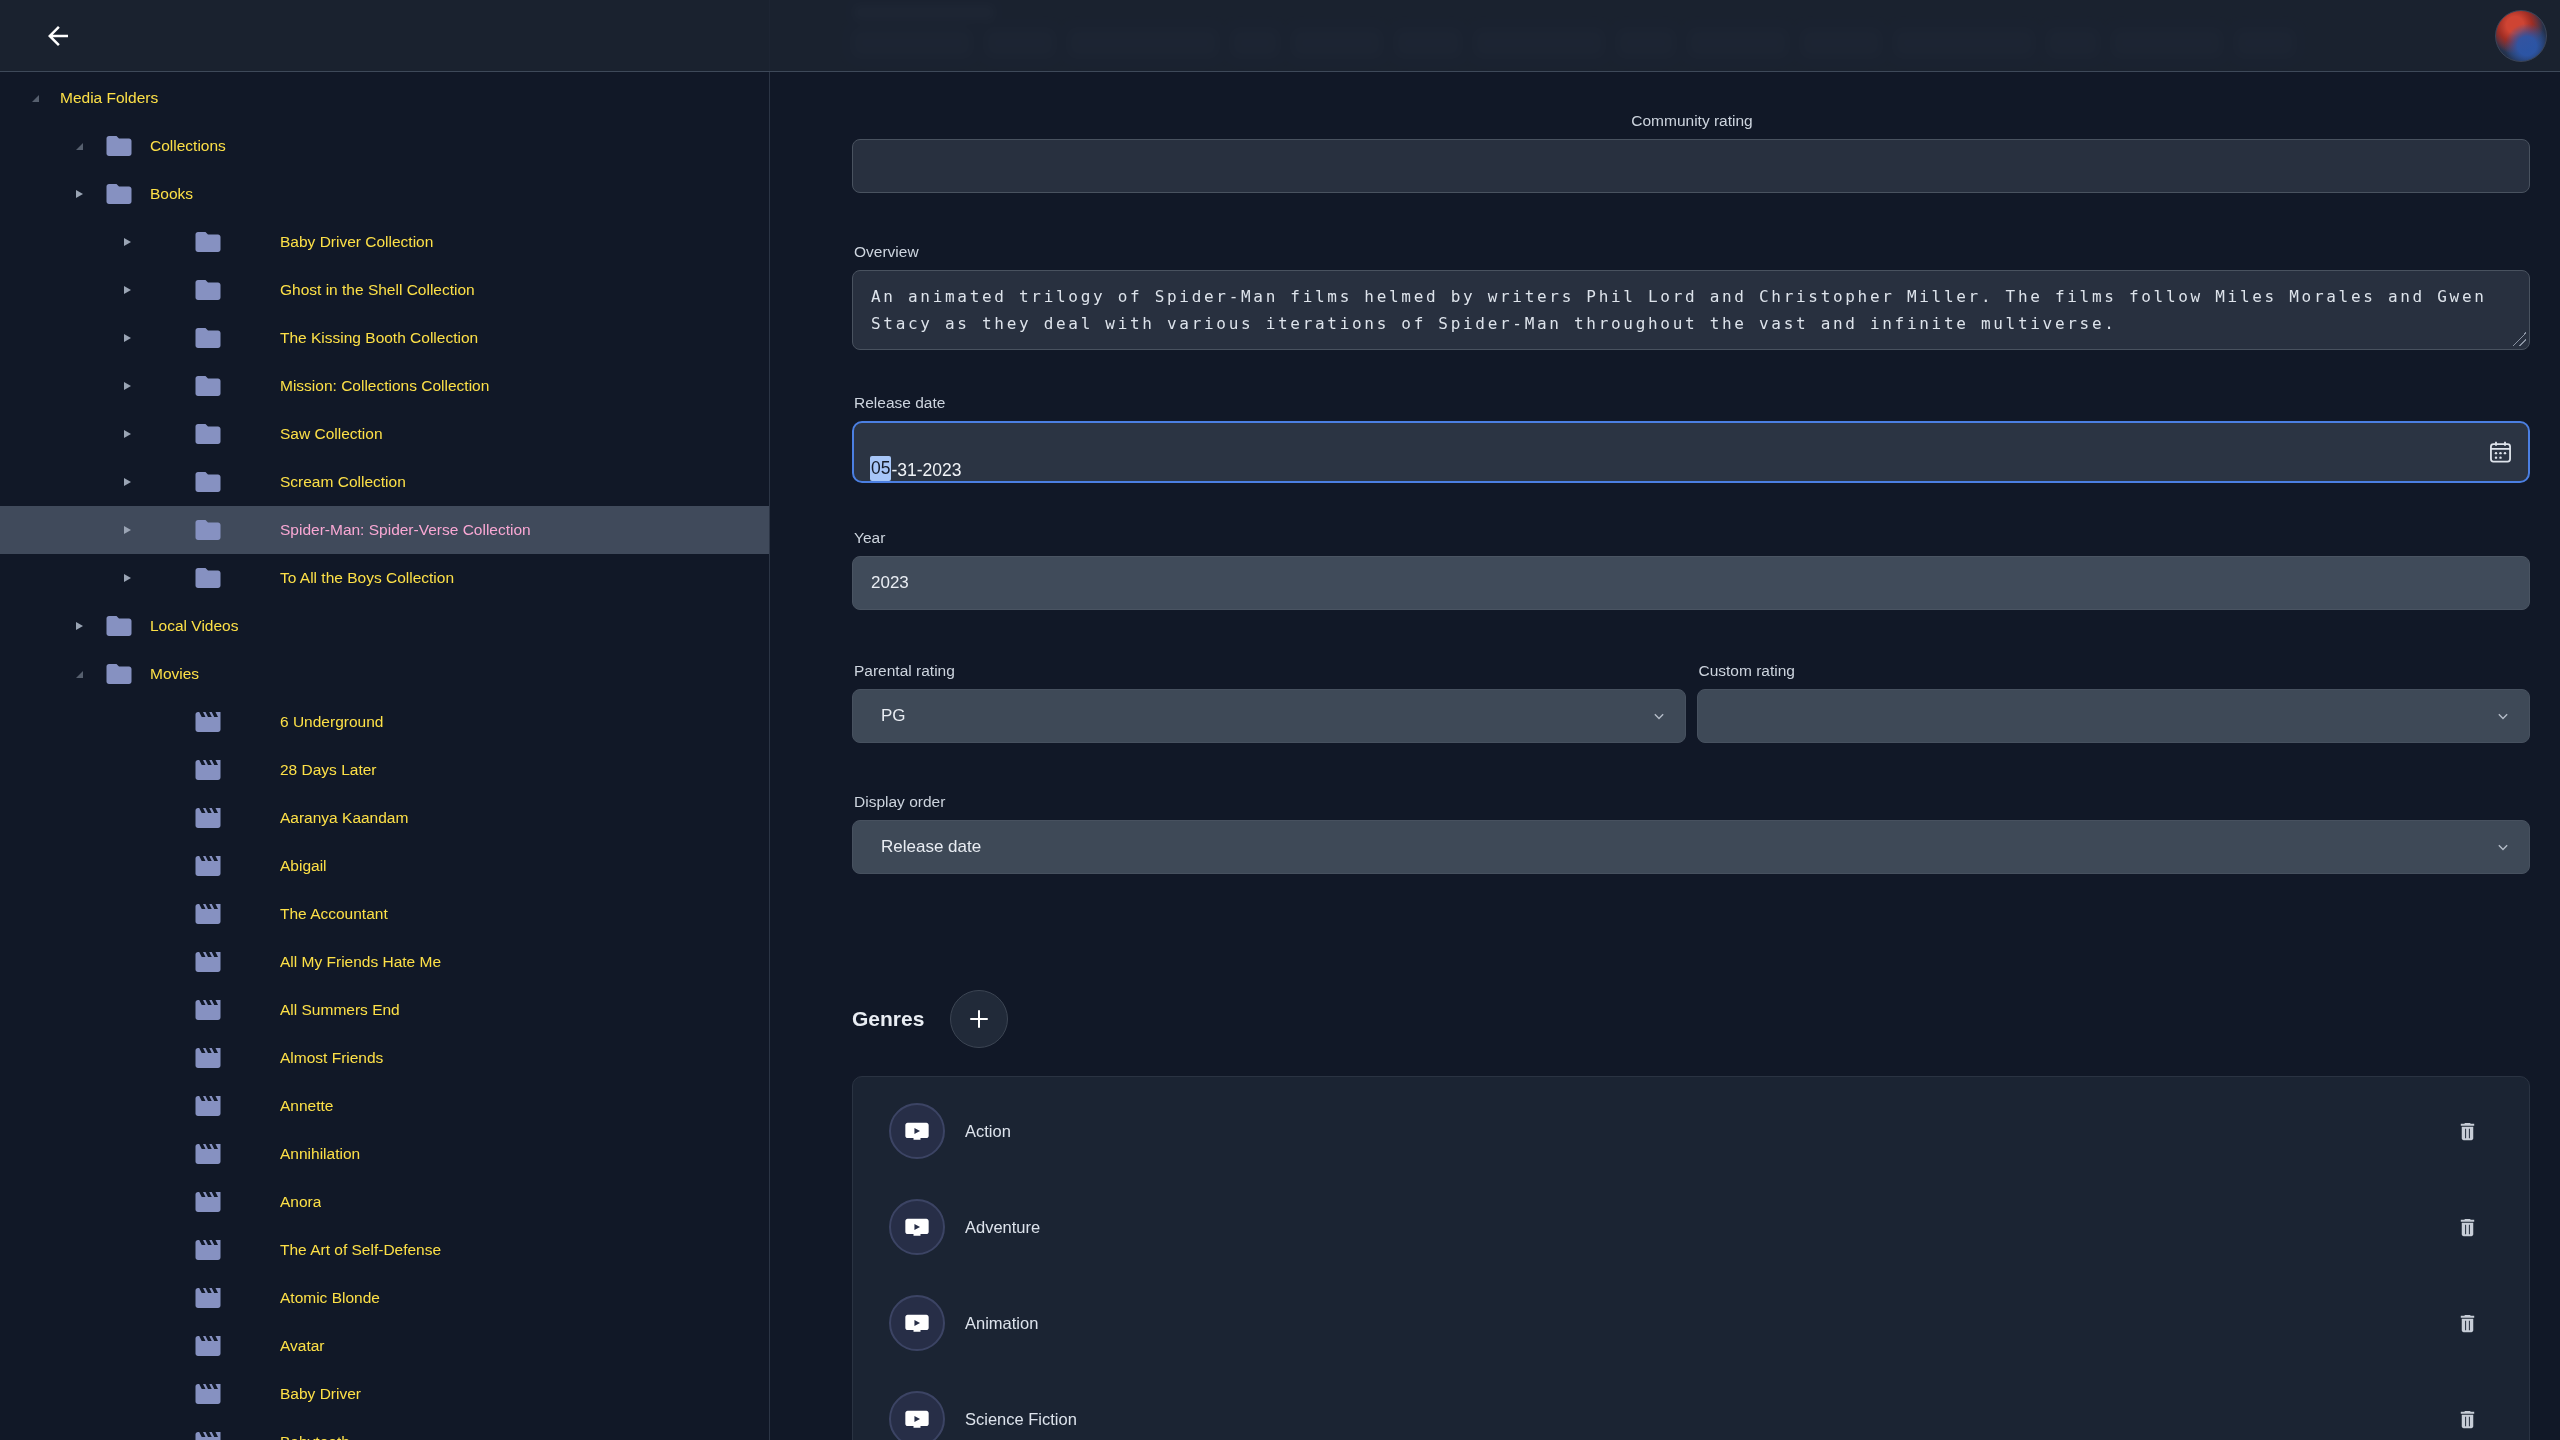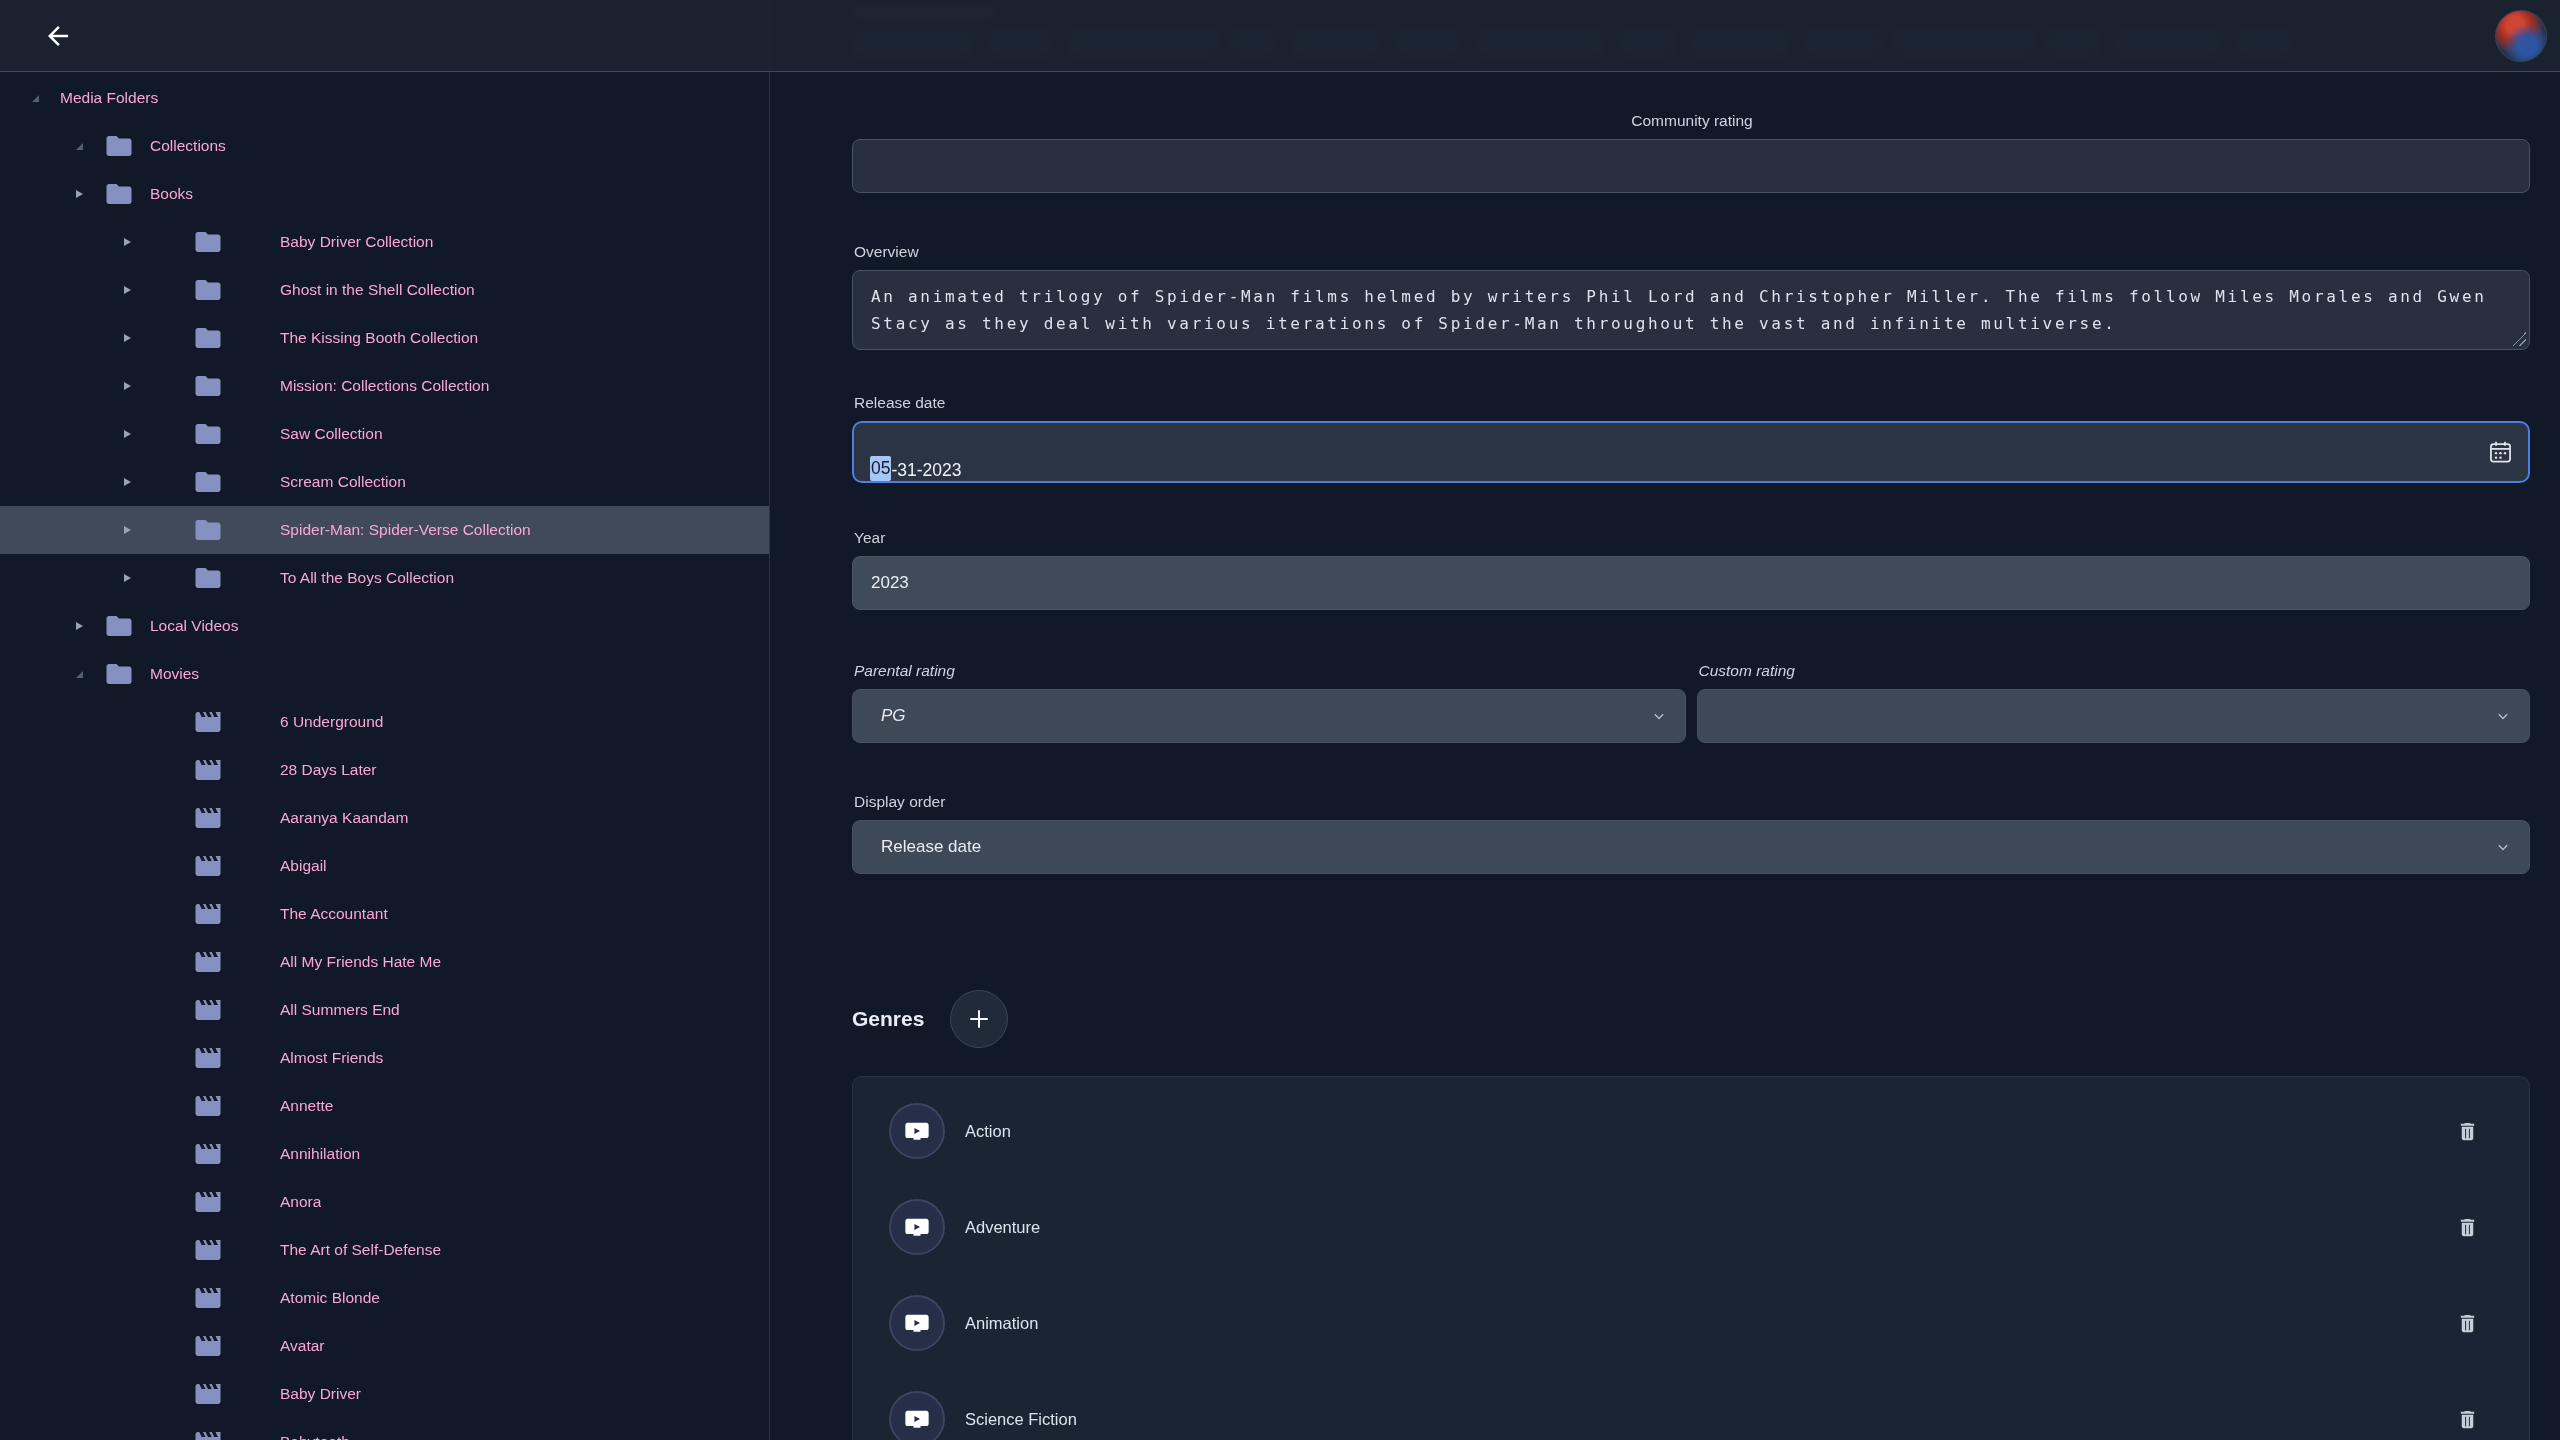--- a/index.html
+++ b/index.html
@@ -38,21 +38,21 @@
   .sidebar {
     position: absolute; top: 0; left: 0; bottom: 0; width: 770px;
     background: #111827;
     border-right: 1px solid #2c3545;
     padding-top: 74px;
     z-index: 10;
     overflow: hidden;
   }
   .tree-row {
     height: 48px; display: flex; align-items: center;
-    font-size: 15.5px; color: #f9a8d4; cursor: pointer; white-space: nowrap;
+    font-size: 15.5px; color: #fde047; cursor: pointer; white-space: nowrap;
   }
   .tree-row.selected { background: #404a5b; color: #f9a8d4; }
   .tree-row.lvl0 { padding-left: 22px; }
   .tree-row.lvl1 { padding-left: 66px; }
   .tree-row.lvl2 { padding-left: 114px; gap: 41px; }
   .caret {
     width: 26px; margin-right: 12px; display: flex; align-items: center; justify-content: center;
     flex: 0 0 26px;
   }
   .caret .tri-collapsed {
@@ -131,21 +131,21 @@
   }
 
   .select {
     height: 54px; width: 100%; border-radius: 8px;
     background: #3e4957; border: 1px solid #47515f;
     display: flex; align-items: center; padding: 0 28px;
     font-size: 17px; color: #e9edf3; position: relative; cursor: pointer;
   }
   .select .chevron { position: absolute; right: 16px; top: 50%; transform: translateY(-50%); display: flex; }
 
-  .two-col { display: grid; grid-template-columns: 1fr 1fr; gap: 11px; font-style: italic; }
+  .two-col { display: grid; grid-template-columns: 1fr 1fr; gap: 11px; }
 
   .genres-head { margin-top: 116px; display: flex; align-items: center; gap: 26px; }
   .genres-title { font-size: 21px; font-weight: 700; color: #e9edf3; }
   .add-btn {
     width: 58px; height: 58px; border-radius: 50%;
     background: #212a39; border: 1px solid #3c4553; cursor: pointer;
     display: flex; align-items: center; justify-content: center;
   }
 
   .genres-card {

